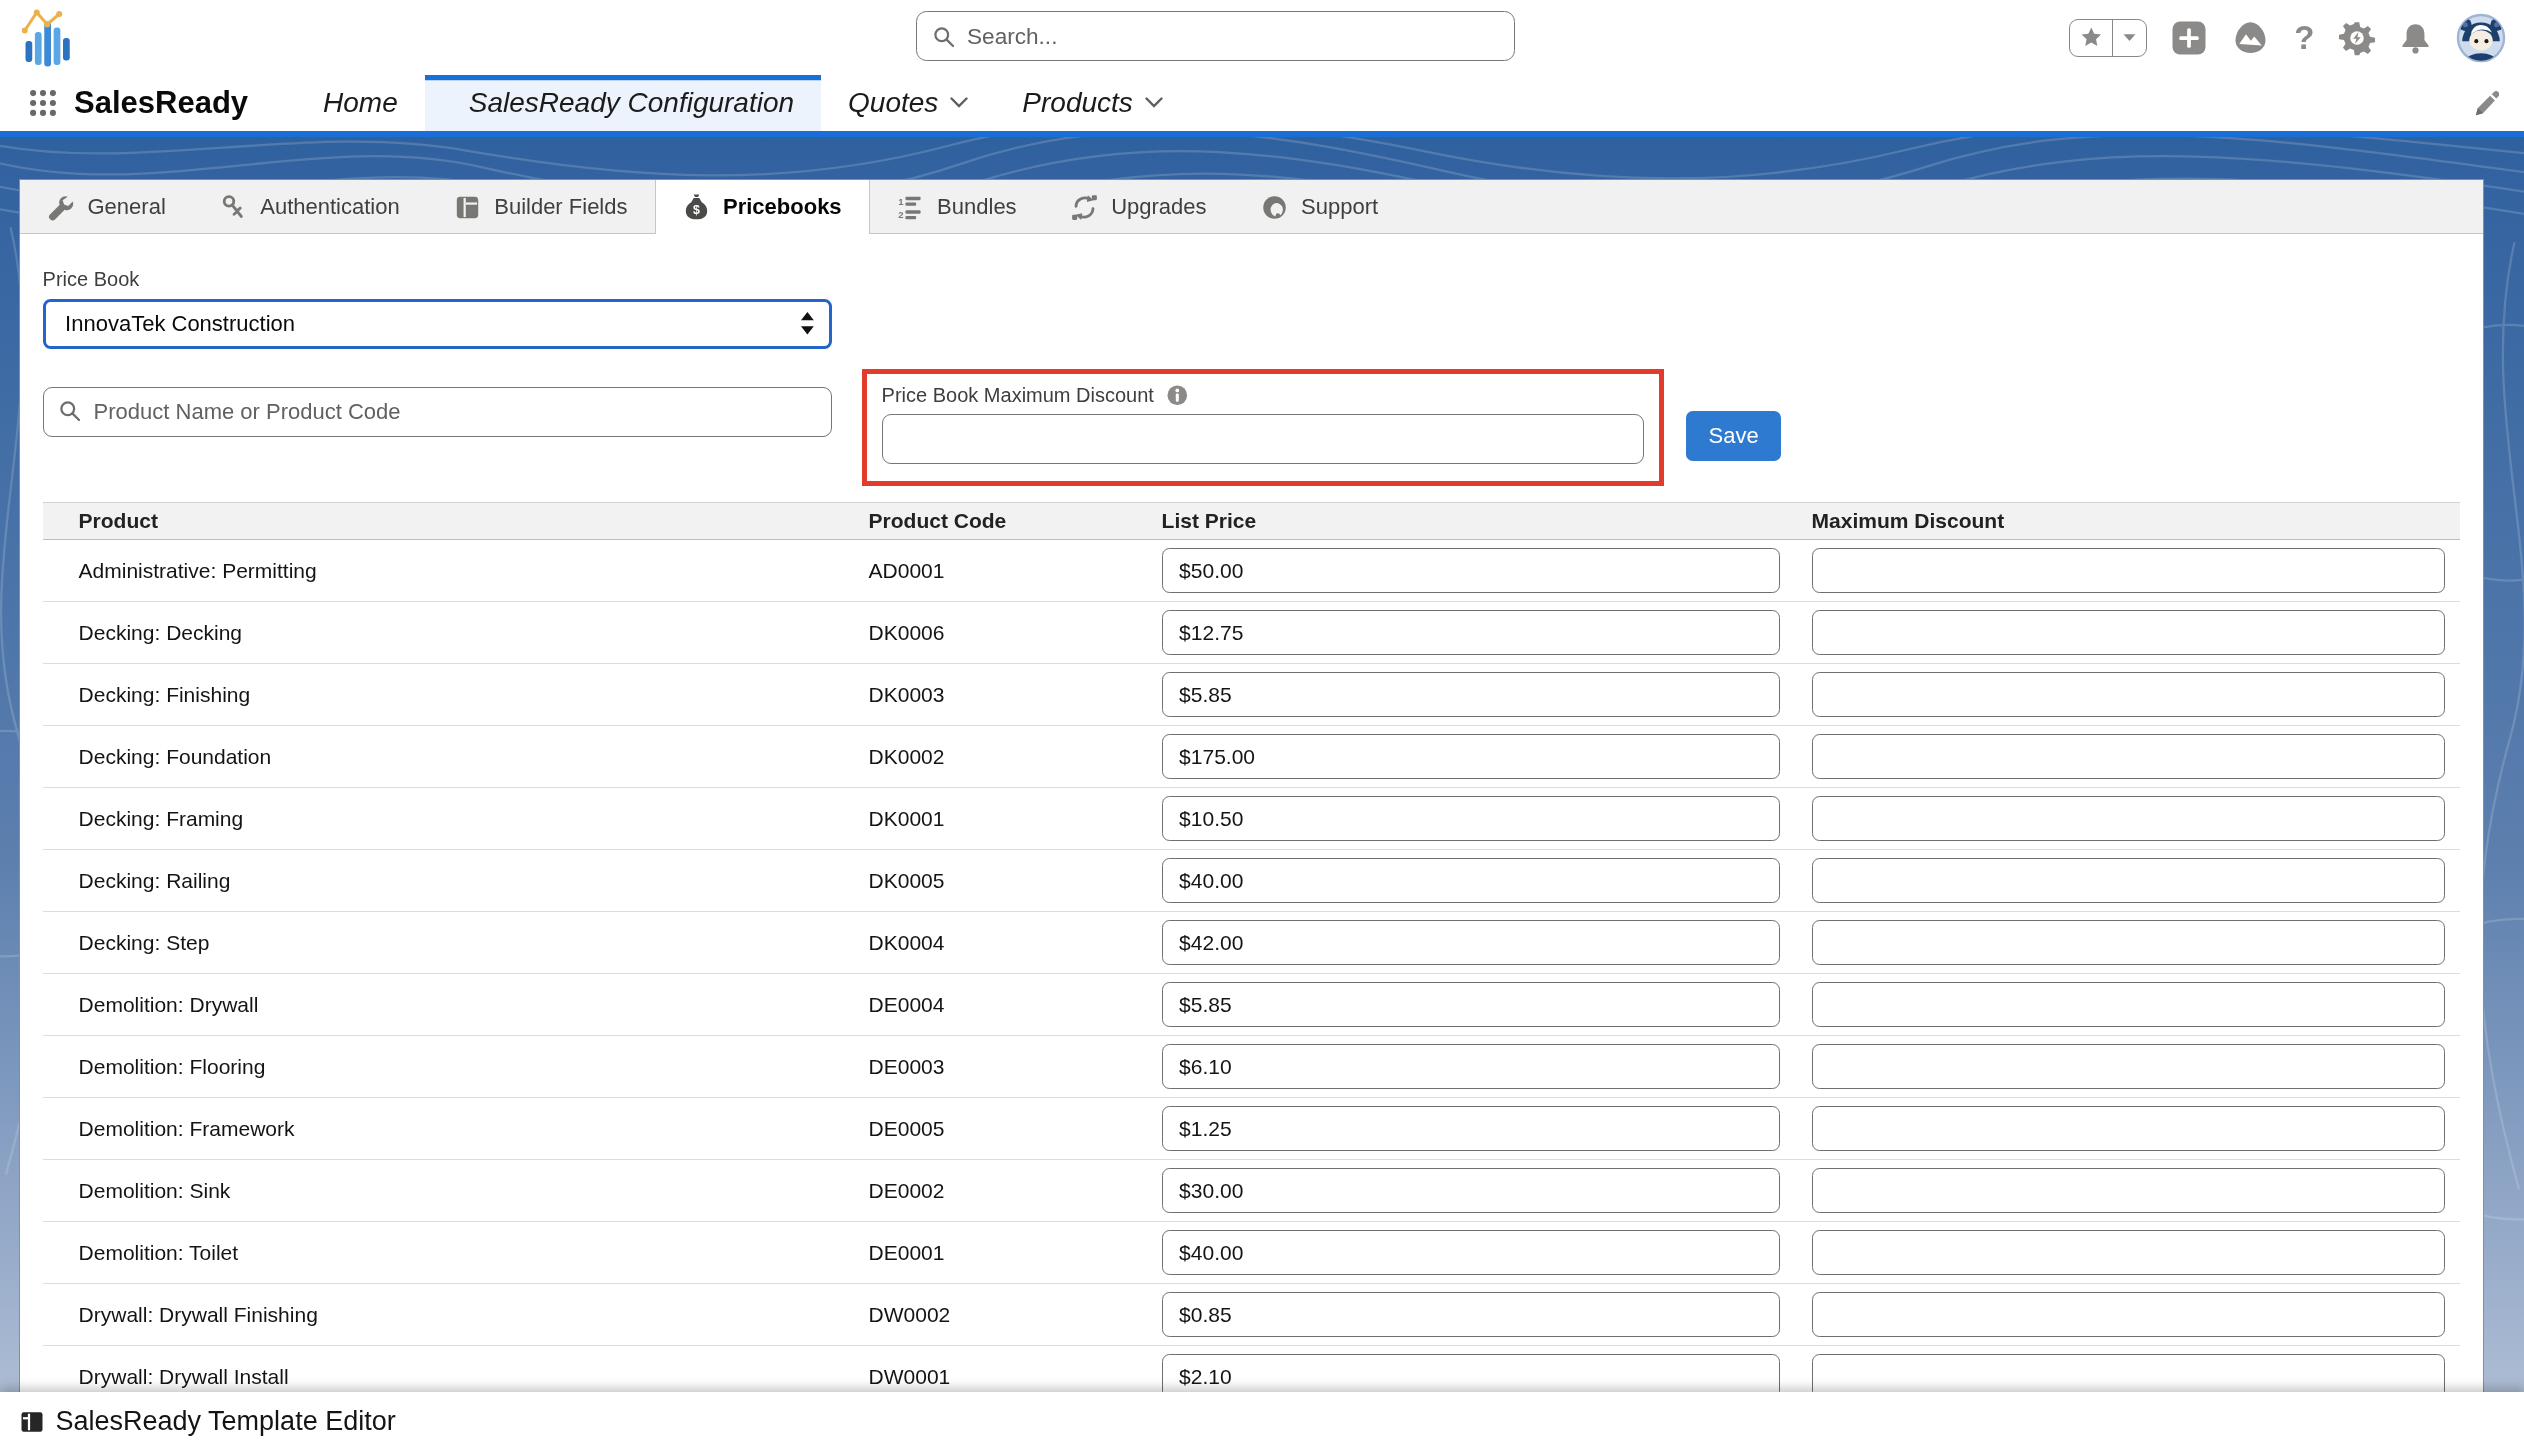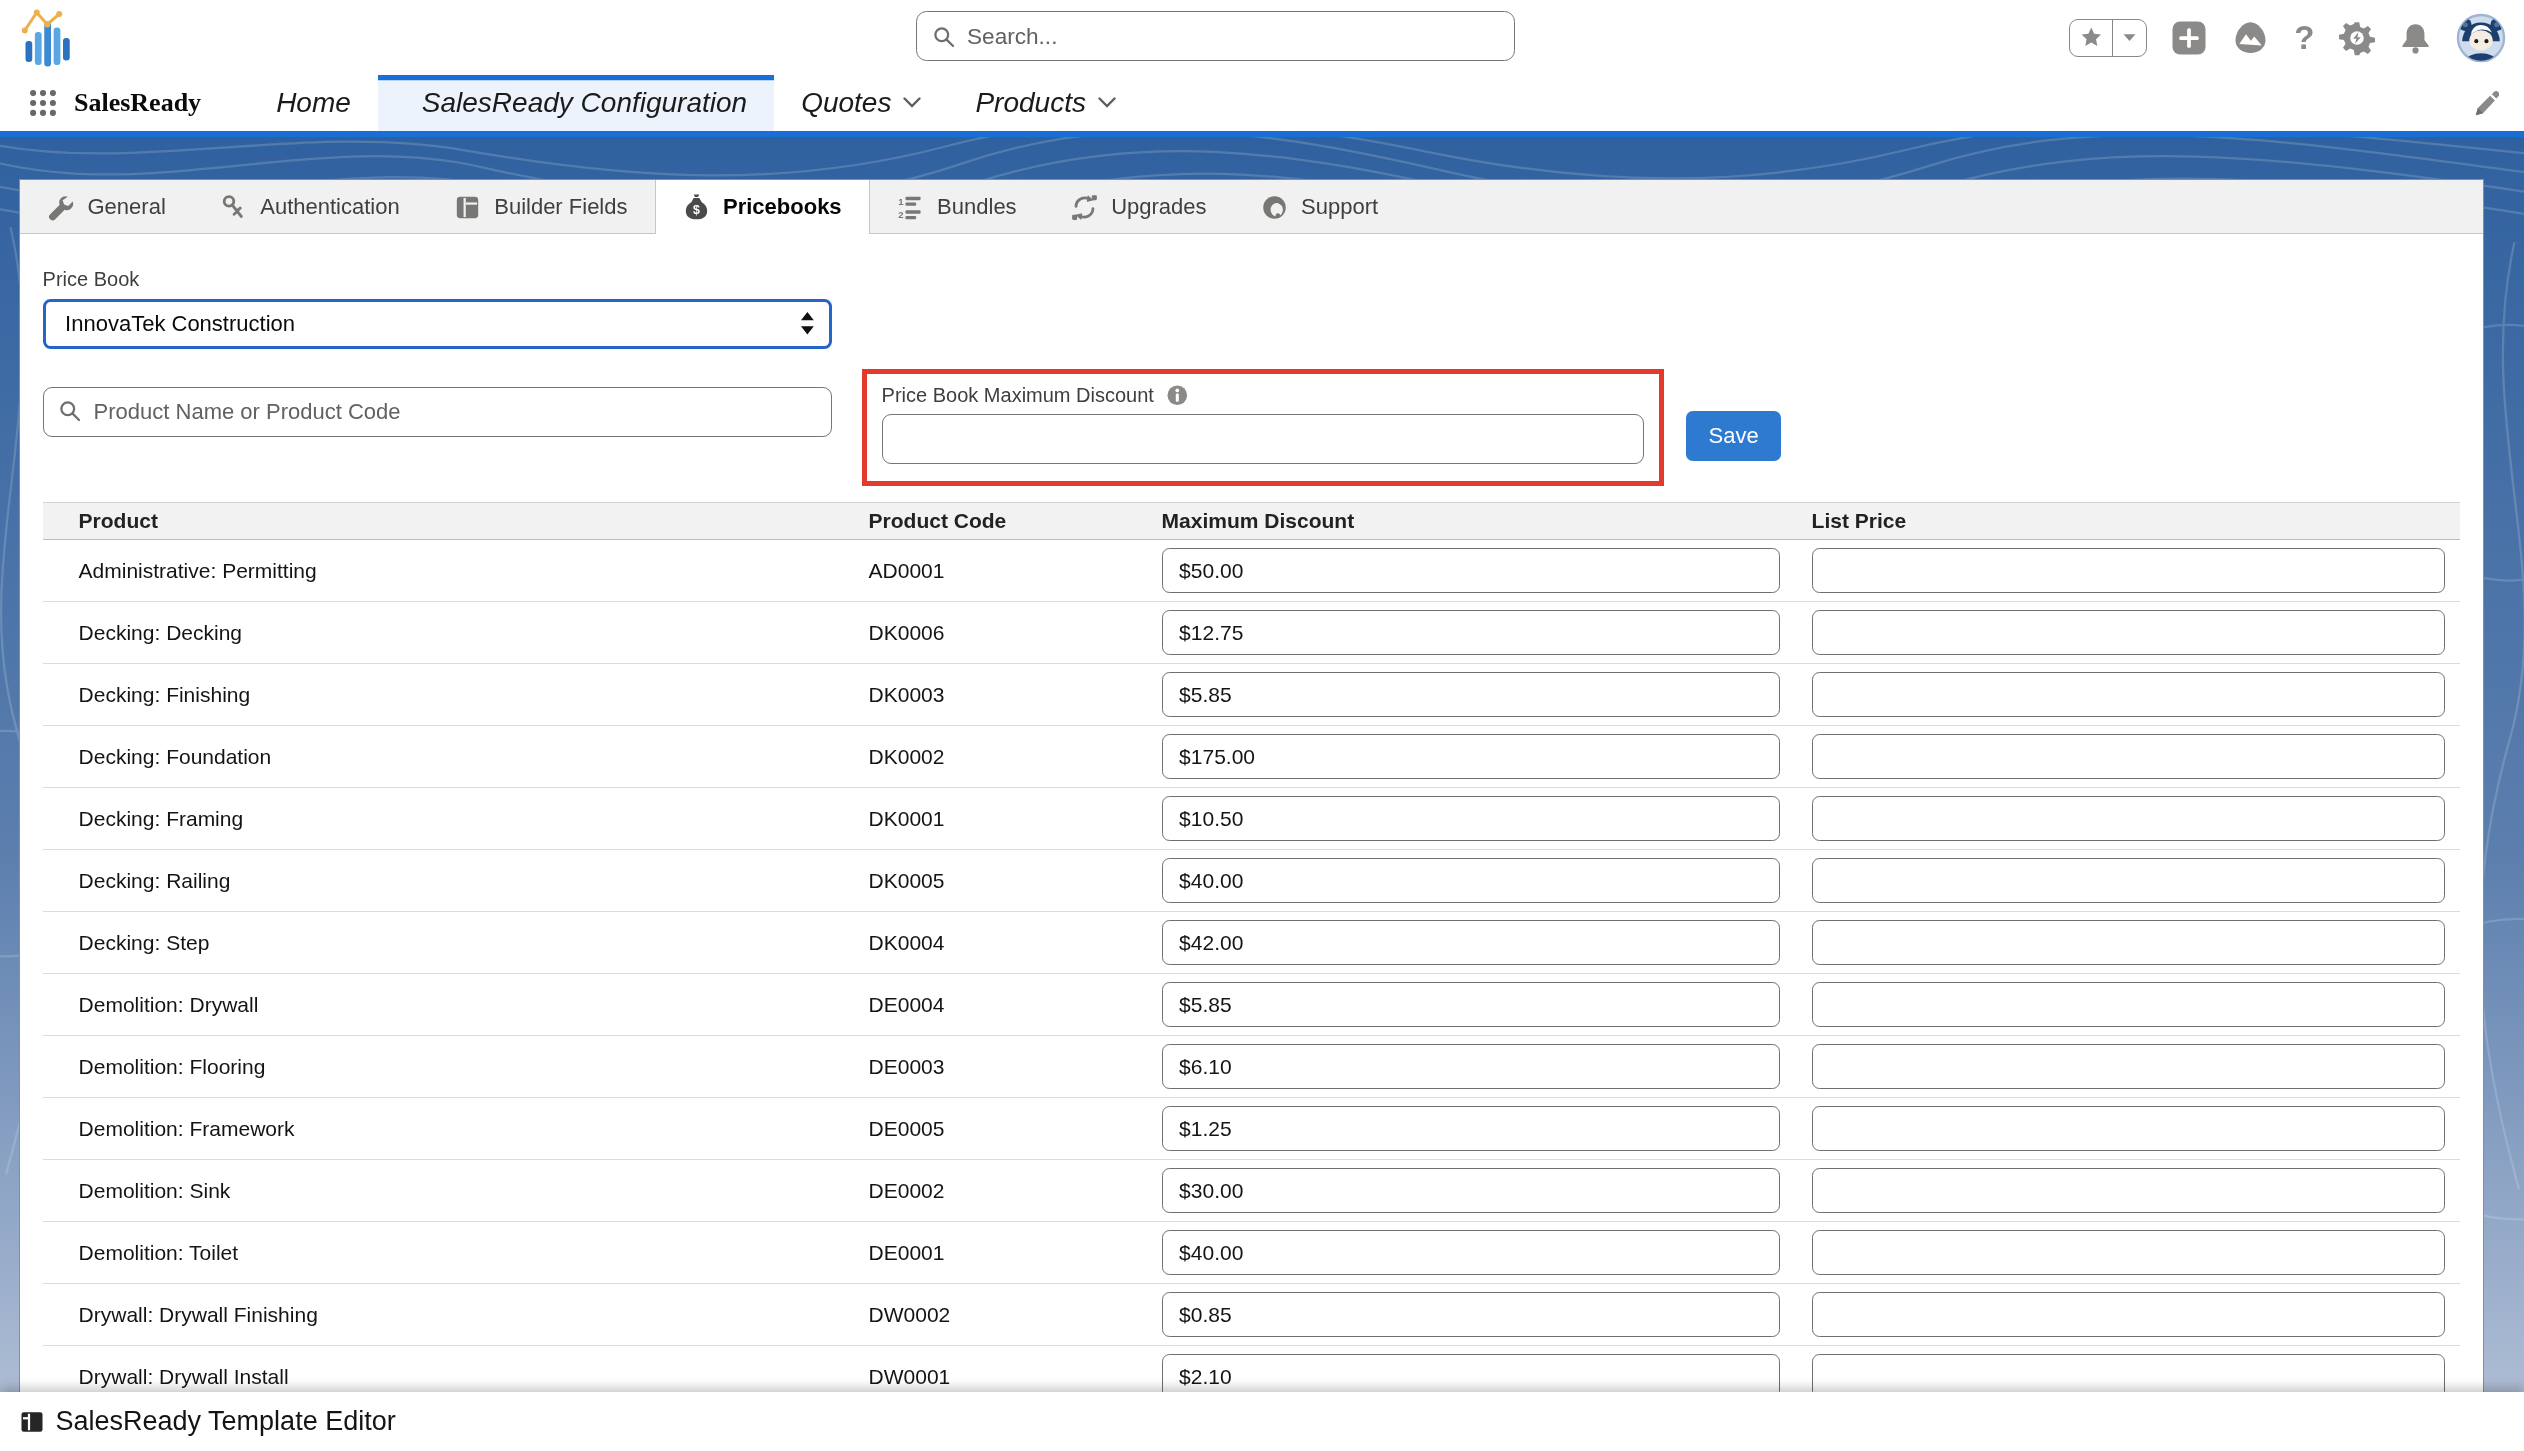--- a/index.html
+++ b/index.html
@@ -18,21 +18,21 @@
   .topbar-actions{position:absolute;right:19.5px;top:10.5px;height:54px;display:flex;align-items:center;gap:24px;}
   .fav-group{display:flex;align-items:stretch;border:1.9px solid #8a8886;border-radius:9px;height:38px;box-sizing:border-box;}
   .fav-star{display:flex;align-items:center;padding:0 9.8px;cursor:pointer;}
   .fav-caret{display:flex;align-items:center;padding:0 9px;border-left:1.9px solid #8a8886;cursor:pointer;}
   .icon-btn{display:flex;align-items:center;justify-content:center;cursor:pointer;}
   .help-q{font-size:33px;font-weight:700;color:#8c8a88;line-height:1;}
 
   
   .navbar{position:relative;height:56px;background:#fff;display:flex;align-items:stretch;padding-left:21px;}
   .waffle{width:44px;display:flex;align-items:center;justify-content:center;cursor:pointer;}
-  .app-name{display:flex;align-items:center;font-size:26px;font-weight:700;color:#0a0a0a;margin:0 48px 0 9px;font-family:Liberation Serif, serif;}
+  .app-name{display:flex;align-items:center;font-size:31px;font-weight:700;color:#0a0a0a;margin:0 48px 0 9px;}
   .nav-item{display:flex;align-items:center;gap:12px;padding:0 27px;font-size:28px;color:#1b1b1b;cursor:pointer;white-space:nowrap;font-style:italic;}
   .nav-item.active{background:#ecf3fd;box-shadow:inset 0 5.3px 0 0 #1a6fd6;padding-left:44px;}
   .nav-edit{margin-left:auto;margin-right:25.6px;display:flex;align-items:center;cursor:pointer;}
 
   
   .bg{position:absolute;top:131px;left:0;right:0;bottom:0;z-index:0;}
   .bg-line{height:6px;background:#1a6fd6;}
   .bg-art{display:block;width:2525px;height:1314px;}
 
   
@@ -348,22 +348,22 @@
           <input type="text" value="" style="">
         </div>
 
         <button class="save-btn">Save</button>
       </div>
 
       <div class="table">
         <div class="thead">
           <span class="th-product">Product</span>
           <span>Product Code</span>
+          <span>List Price</span>
           <span>Maximum Discount</span>
-          <span>List Price</span>
         </div>
         <div>
   <div class="trow">
     <span class="td-product">Administrative: Permitting</span>
     <span>AD0001</span>
     <span>
       <input type="text" class="cell-input price-input" value="$50.00" style="">
     </span>
     <span>
       <input type="text" class="cell-input discount-input" style="">

